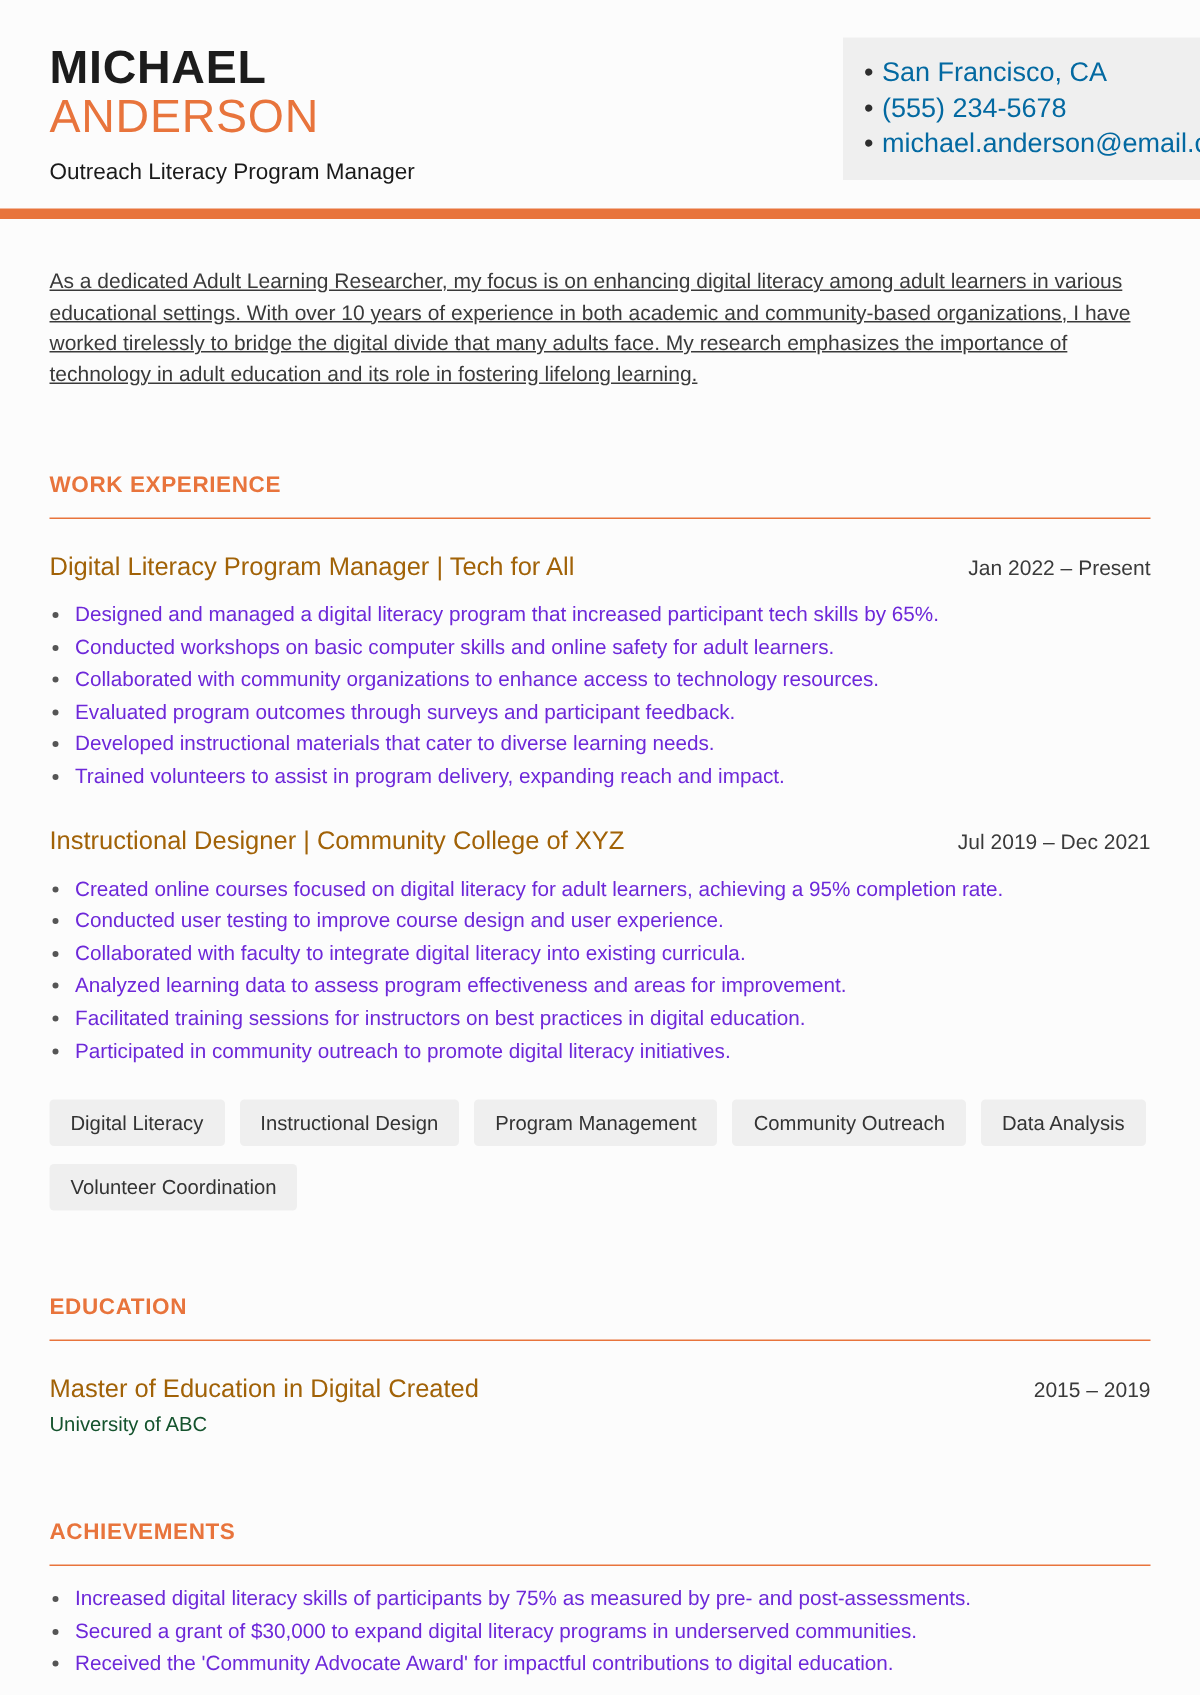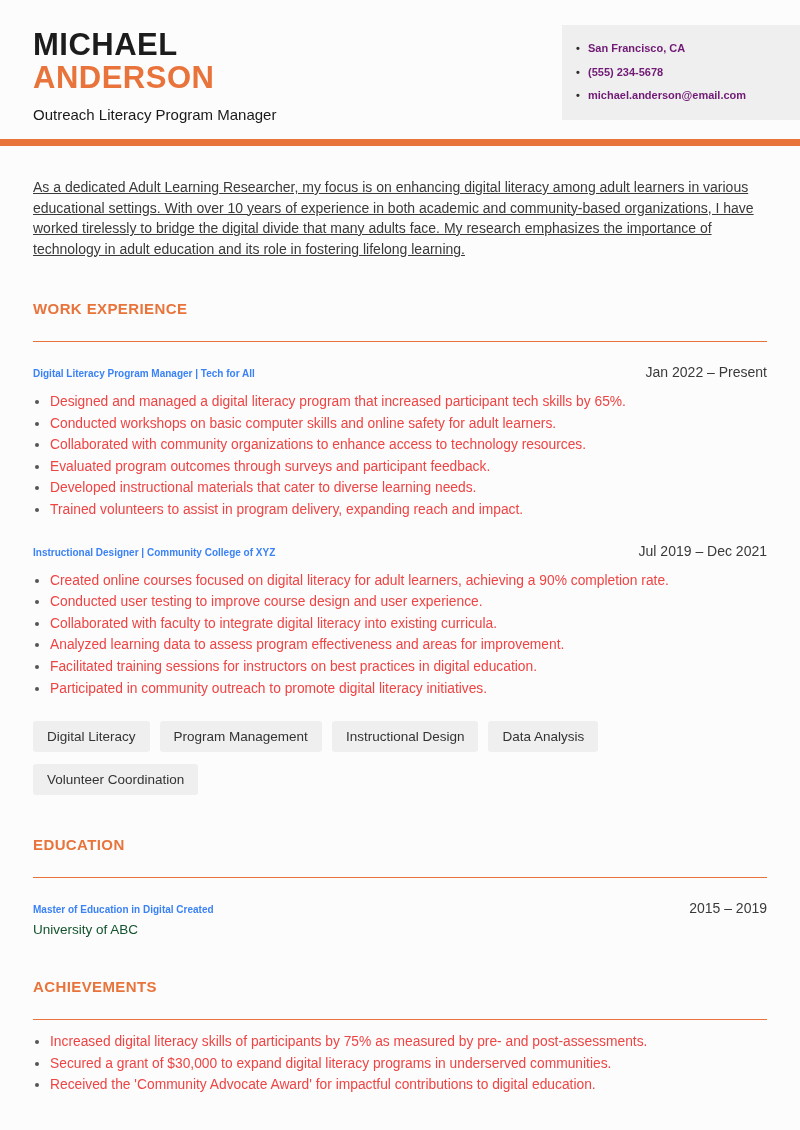--- a/index.html
+++ b/index.html
@@ -20,68 +20,68 @@
   .header{
     display:flex; justify-content:space-between; align-items:flex-start;
     padding:25px 0 0 33px;
   }
   .name-block{ padding-top:3px; }
   .first-name{
     font-size:31px; font-weight:800; letter-spacing:.5px;
     color:#1c1c1c; line-height:33px;
   }
   .last-name{
-    font-size:31px; font-weight:700; letter-spacing:.5px;
+    font-size:31px; font-weight:400; letter-spacing:.5px;
     color:var(--accent); line-height:33px;
   }
   .job-title{
     margin-top:12px; font-size:15px; color:#1a1a1a; font-weight:400;
   }
   .contact-box{
     background:var(--contact-bg);
     width:238px; padding:12px 16px 12px 14px;
     list-style:none;
   }
   .contact-box li{
-    font-size:11px; color:#701a75; line-height:23.5px;
-    padding-left:12px; position:relative;font-weight:bold;
+    font-size:18px; color:#0369a1; line-height:23.5px;
+    padding-left:12px; position:relative;
   }
   .contact-box li::before{
     content:"•"; position:absolute; left:0; color:#2e2e2e;
   }
   .accent-bar{
     margin-top:16px; height:7px; width:100%;
     background:var(--accent);
   }
 
   
   .main{ padding:0 33px; }
   .summary{
     margin-top:31px; font-size:14px; line-height:20.5px; color:#3a3a3a;text-decoration:underline;
   }
   .section-heading{
-    margin-top:41px;
+    margin-top:56px;
     font-size:15px; font-weight:700; letter-spacing:.4px;
     color:var(--accent);
-    padding-bottom:24px;
+    padding-bottom:13px;
     border-bottom:1px solid var(--accent);
   }
 
   .entry-header{
     display:flex; justify-content:space-between; align-items:baseline;
     margin-top:22px;
   }
-  .entry-title{ font-size:10px; font-weight:700; color:#3b82f6; }
+  .entry-title{ font-size:17px; font-weight:400; color:#a16207; }
   .entry-dates{ font-size:14px; color:#3a3a3a; white-space:nowrap; }
 
   ul.bullets{
     margin-top:11px; padding-left:17px; list-style:disc;
   }
   ul.bullets li{
-    font-size:13.8px; color:#ef4444; line-height:21.6px;
+    font-size:13.8px; color:#6d28d9; line-height:21.6px;
   }
   ul.bullets li::marker{ color:#555; }
 
   .tag-row{
     display:flex; flex-wrap:wrap; gap:12px 10px; margin-top:22px;text-align:center;
   }
   .tag{
     background:var(--tag-bg);
     padding:8px 14px;
     font-size:13.5px; color:#333;
@@ -135,34 +135,35 @@
         </ul>
     </div>
 
     <div>
       <div class="entry-header">
         <div class="entry-title">Instructional Designer | Community College of XYZ</div>
         <div class="entry-dates">Jul 2019 – Dec 2021</div>
       </div>
       <ul class="bullets">
 
-      <li>Created online courses focused on digital literacy for adult learners, achieving a 90% completion rate.</li>
+      <li>Created online courses focused on digital literacy for adult learners, achieving a 95% completion rate.</li>
           <li>Conducted user testing to improve course design and user experience.</li>
           <li>Collaborated with faculty to integrate digital literacy into existing curricula.</li>
           <li>Analyzed learning data to assess program effectiveness and areas for improvement.</li>
           <li>Facilitated training sessions for instructors on best practices in digital education.</li>
           <li>Participated in community outreach to promote digital literacy initiatives.</li>
         </ul>
     </div>
 
     <div class="tag-row">
 
     <span class="tag">Digital Literacy</span>
+        <span class="tag">Instructional Design</span>
         <span class="tag">Program Management</span>
-        <span class="tag">Instructional Design</span>
+        <span class="tag">Community Outreach</span>
         <span class="tag">Data Analysis</span>
         <span class="tag">Volunteer Coordination</span>
       </div>
 
     <h2 class="section-heading">EDUCATION</h2>
     <div>
       <div class="entry-header">
         <div class="entry-title">Master of Education in Digital Created</div>
         <div class="entry-dates">2015 – 2019</div>
       </div>

